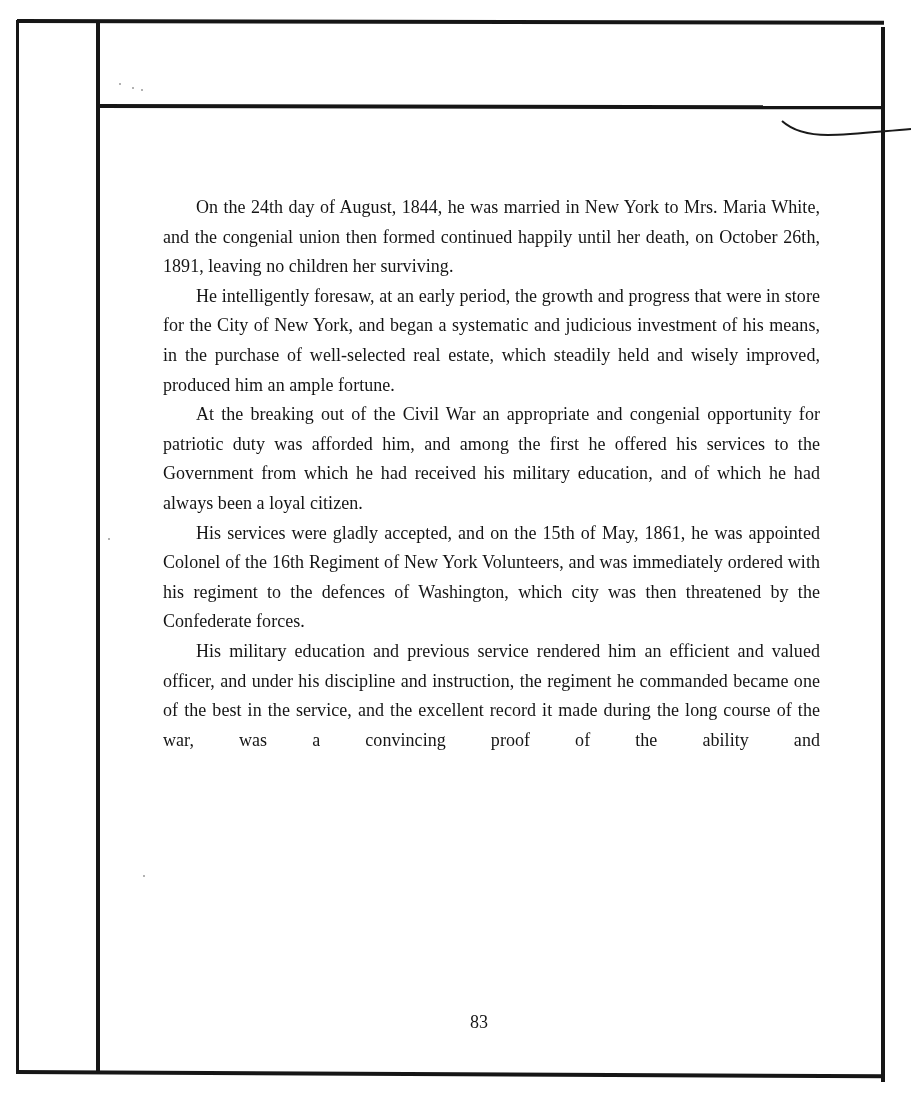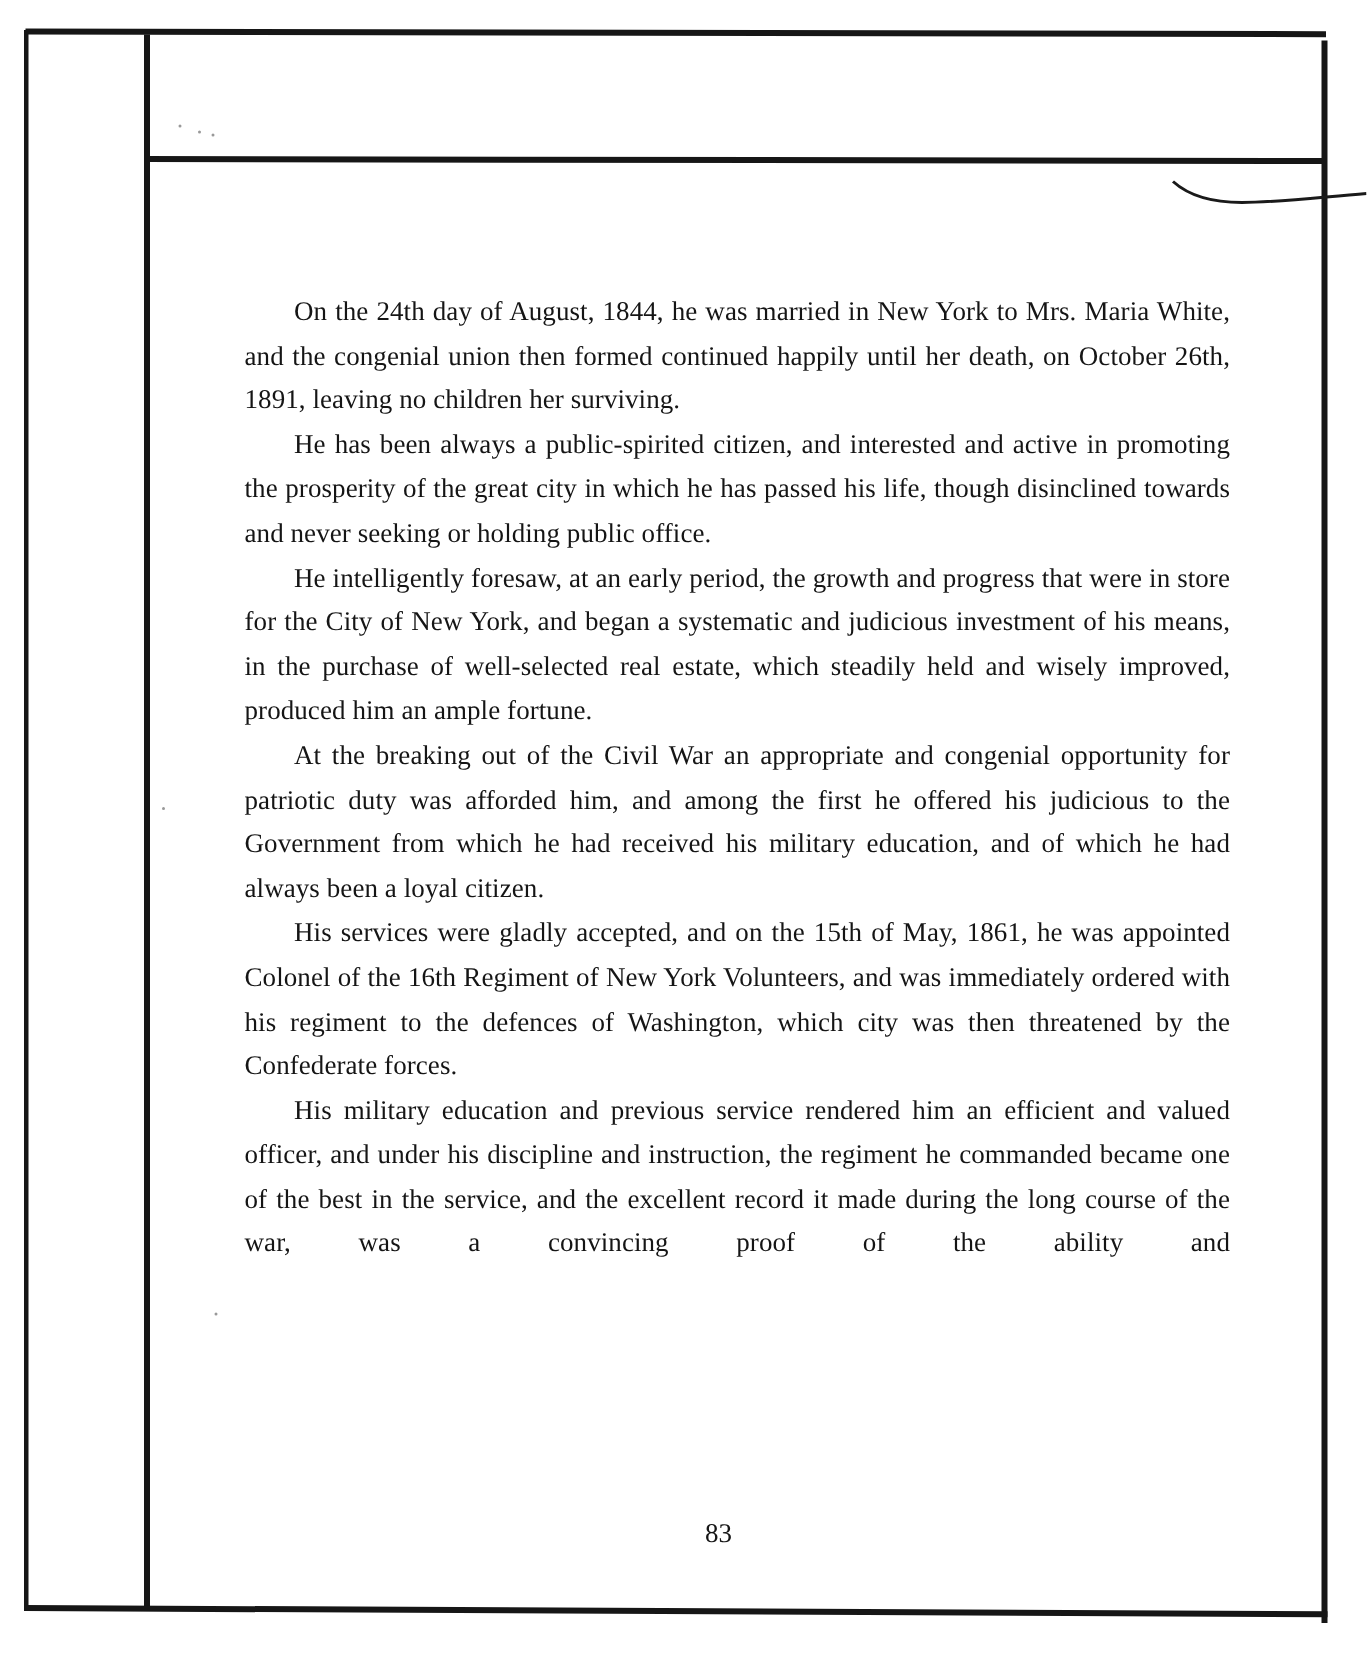--- a/index.html
+++ b/index.html
@@ -83,20 +83,19 @@
 <div class="stray-mark" style="left:141px;top:89px;"></div>
 <div class="stray-mark" style="left:108px;top:538px;"></div>
 <div class="stray-mark" style="left:143px;top:875px;"></div>
 
 <svg class="page-curl" viewBox="0 0 131 24">
   <path d="M2 3 C 12 12, 28 17, 48 17 C 70 17, 95 14, 131 11" fill="none" stroke="#1a1a1a" stroke-width="2"></path>
 </svg>
 
 <div class="text-block">
   <p>On the 24th day of August, 1844, he was married in New York to Mrs. Maria White, and the congenial union then formed continued happily until her death, on October 26th, 1891, leaving no children her surviving.</p>
-  <p>He has been always a public-spirited citizen, and interested and active in promoting the prosperity of the great city in which he has passed his life, though disinclined towards and never seeking or holding public office.</p>
   <p>He intelligently foresaw, at an early period, the growth and progress that were in store for the City of New York, and began a systematic and judicious investment of his means, in the purchase of well-selected real estate, which steadily held and wisely improved, produced him an ample fortune.</p>
-  <p>At the breaking out of the Civil War an appropriate and congenial opportunity for patriotic duty was afforded him, and among the first he offered his judicious to the Government from which he had received his military education, and of which he had always been a loyal citizen.</p>
+  <p>At the breaking out of the Civil War an appropriate and congenial opportunity for patriotic duty was afforded him, and among the first he offered his services to the Government from which he had received his military education, and of which he had always been a loyal citizen.</p>
   <p>His services were gladly accepted, and on the 15th of May, 1861, he was appointed Colonel of the 16th Regiment of New York Volunteers, and was immediately ordered with his regiment to the defences of Washington, which city was then threatened by the Confederate forces.</p>
   <p style="text-align-last: justify;">His military education and previous service rendered him an efficient and valued officer, and under his discipline and instruction, the regiment he commanded became one of the best in the service, and the excellent record it made during the long course of the war, was a convincing proof of the ability and</p>
 </div>
 
 <div class="page-number">83</div>
 
 </body></html>

